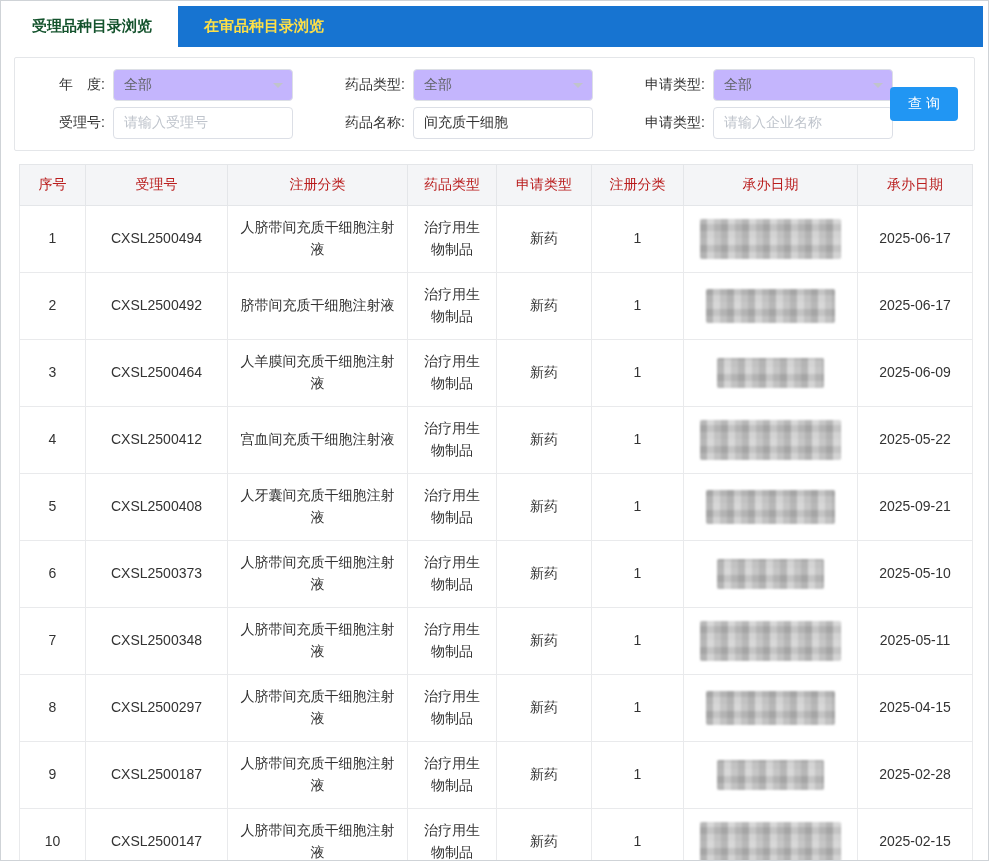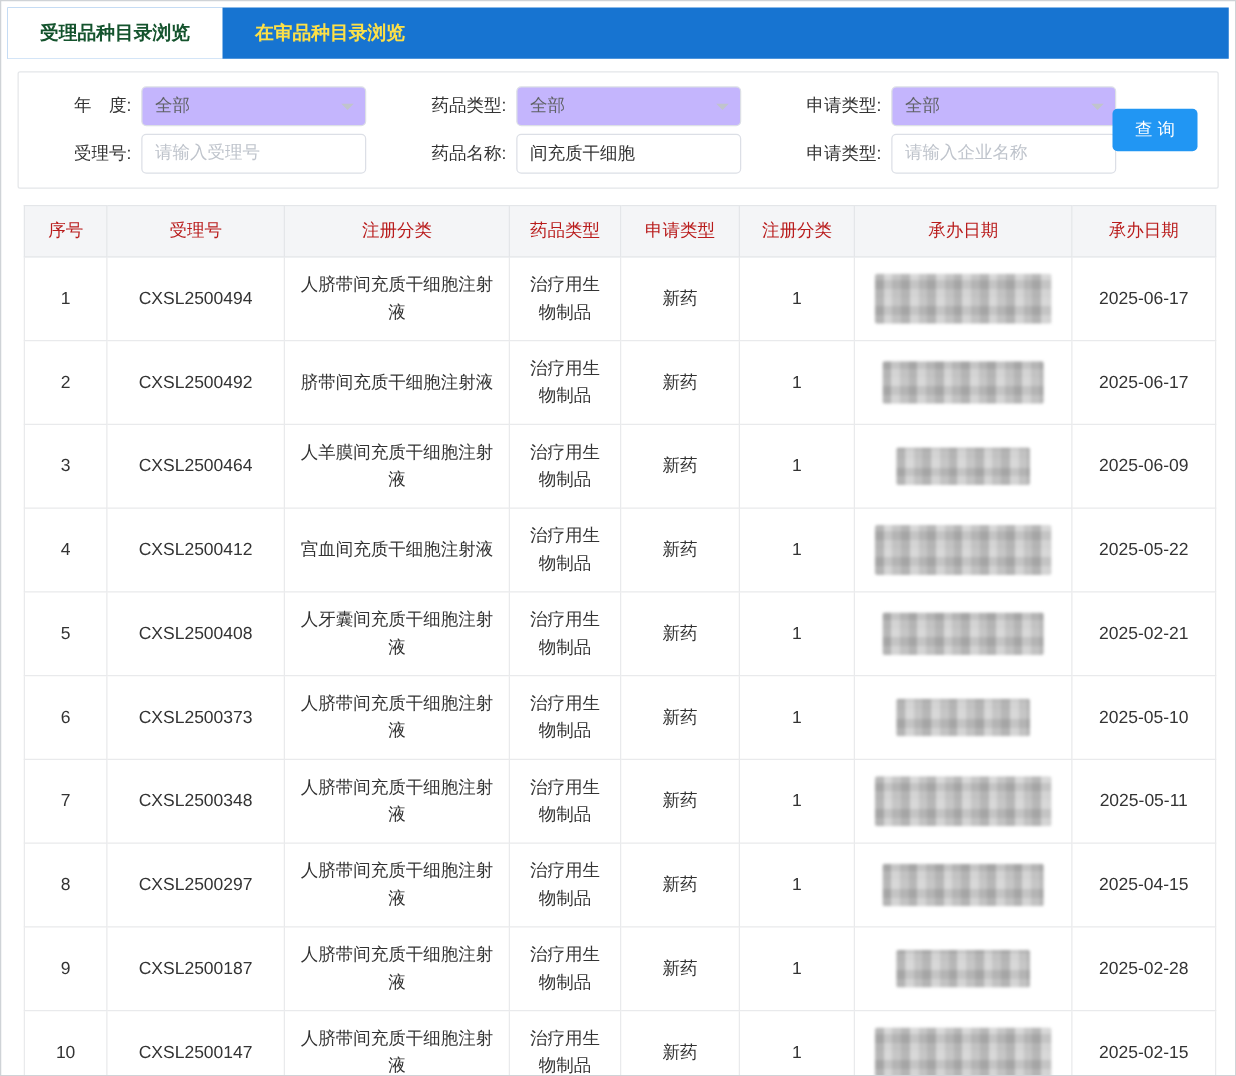--- a/index.html
+++ b/index.html
@@ -167,21 +167,21 @@
         <tr>
       <td>5</td>
       <td>CXSL2500408</td>
       <td>人牙囊间充质干细胞注射液</td>
       <td>治疗用生物制品</td>
       <td>新药</td>
       <td>1</td>
       <td>
         <div class="redact"></div>
       </td>
-      <td>2025-02-21</td>
+      <td>2025-09-21</td>
     </tr>
         <tr>
       <td>6</td>
       <td>CXSL2500373</td>
       <td>人脐带间充质干细胞注射液</td>
       <td>治疗用生物制品</td>
       <td>新药</td>
       <td>1</td>
       <td>
         <div class="redact"></div>

